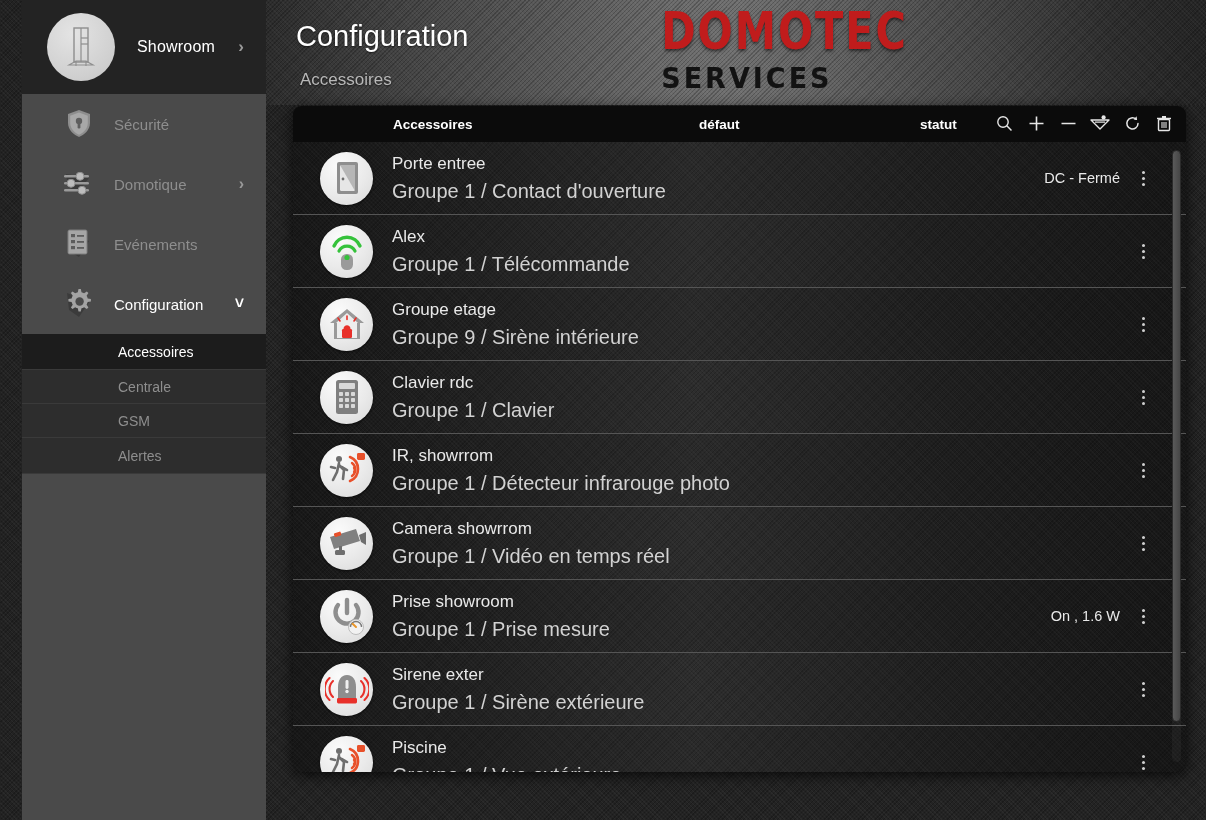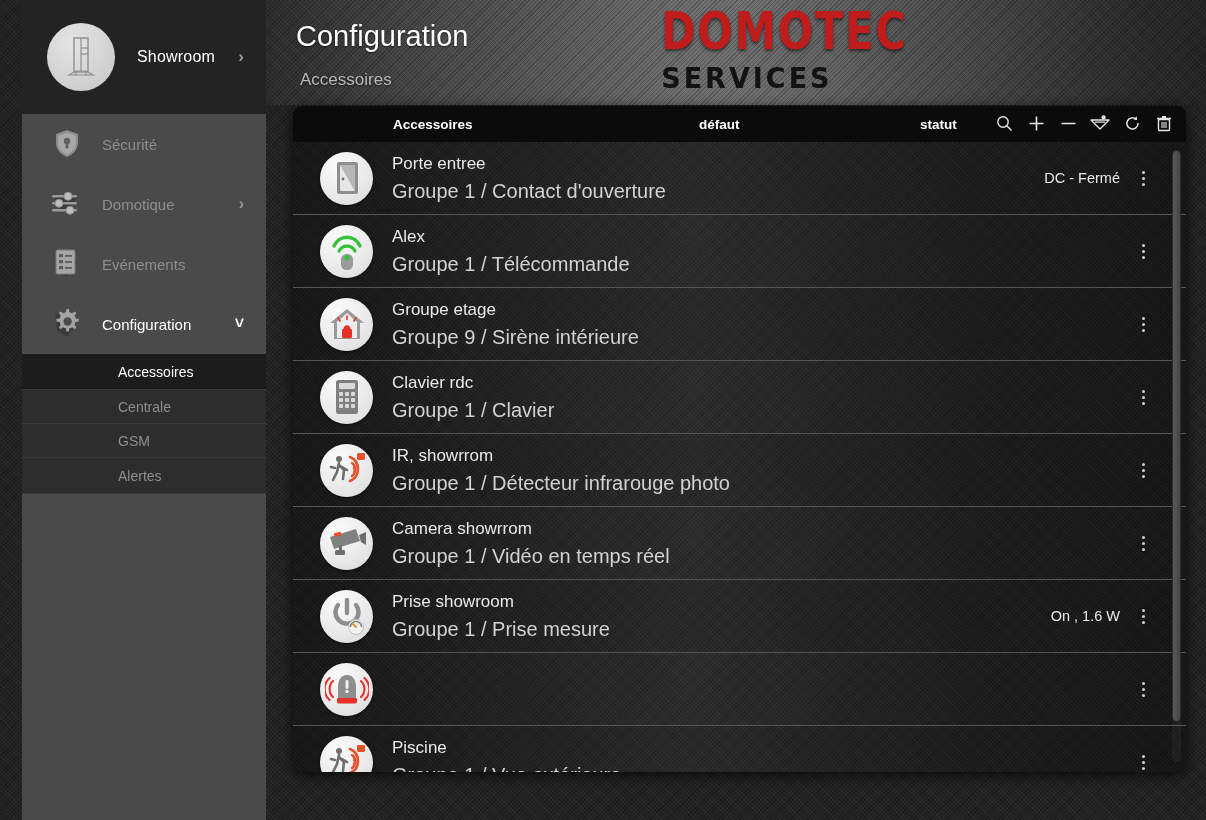--- a/index.html
+++ b/index.html
@@ -38,21 +38,21 @@
   }
 
   
   #sidebar {
     position: absolute; left: 22px; top: 0;
     width: 244px; height: 820px;
     background: #4a4a4a;
   }
 
   .profile {
-    height: 114px;
+    height: 94px;
     background: #232323;
     display: flex; align-items: center;
     padding-left: 25px;
     position: relative;
   }
   .profile-avatar {
     width: 68px; height: 68px; border-radius: 50%;
     background: radial-gradient(circle at 38% 30%, #e4e4e4, #cfcfcf 70%, #c2c2c2);
     display: flex; align-items: center; justify-content: center;
     flex: 0 0 auto;
@@ -65,20 +65,21 @@
     position: absolute; right: 22px; top: 50%; transform: translateY(-50%);
     color: #9a9a9a; font-size: 17px; font-weight: bold;
   }
 
   .nav-item {
     position: relative;
     height: 60px;
     display: flex; align-items: center;
     padding-left: 28px;
     cursor: default;
+    margin-left: 12px;
   }
   .nav-icon {
     width: 34px; height: 34px;
     display: flex; align-items: center; justify-content: center;
     flex: 0 0 auto;
     position: relative;
   }
   
   .nav-icon::after {
     content: "";
@@ -596,20 +597,24 @@
             <path d="M22 5 C16 5 13 10 13 17 L13 28 L31 28 L31 17 C31 10 28 5 22 5 Z" fill="#8e8e8e"></path>
             <rect x="20.5" y="10" width="3" height="9" rx="1.4" fill="#f0f0f0"></rect>
             <circle cx="22" cy="21.5" r="1.7" fill="#f0f0f0"></circle>
             <rect x="12" y="28" width="20" height="5.5" rx="1.4" fill="#e8302a"></rect>
             <path d="M8 11 A11 11 0 0 0 8 27" fill="none" stroke="#e8302a" stroke-width="2.1" stroke-linecap="round"></path>
             <path d="M4.5 8 A15 15 0 0 0 4.5 30" fill="none" stroke="#e8302a" stroke-width="2.1" stroke-linecap="round"></path>
             <path d="M36 11 A11 11 0 0 1 36 27" fill="none" stroke="#e8302a" stroke-width="2.1" stroke-linecap="round"></path>
             <path d="M39.5 8 A15 15 0 0 1 39.5 30" fill="none" stroke="#e8302a" stroke-width="2.1" stroke-linecap="round"></path>
           </svg>
         </div>
+        <div class="row-txt">
+          <div class="row-title">Sirene exter</div>
+          <div class="row-sub">Groupe 1 / Sirène extérieure</div>
+        </div>
         <div class="row-status"></div>
         <div class="row-menu">
             <i></i>
             <i></i>
             <i></i>
           </div>
       </div>
 
       <div class="row">
         <div class="rowtex tex"></div>

